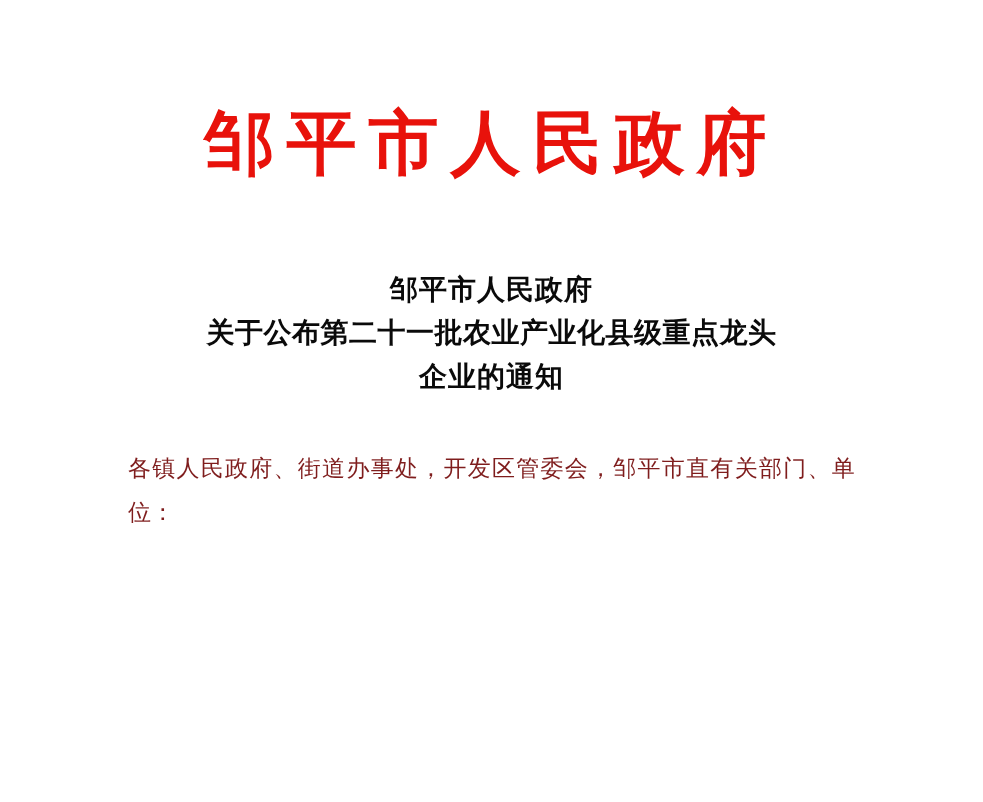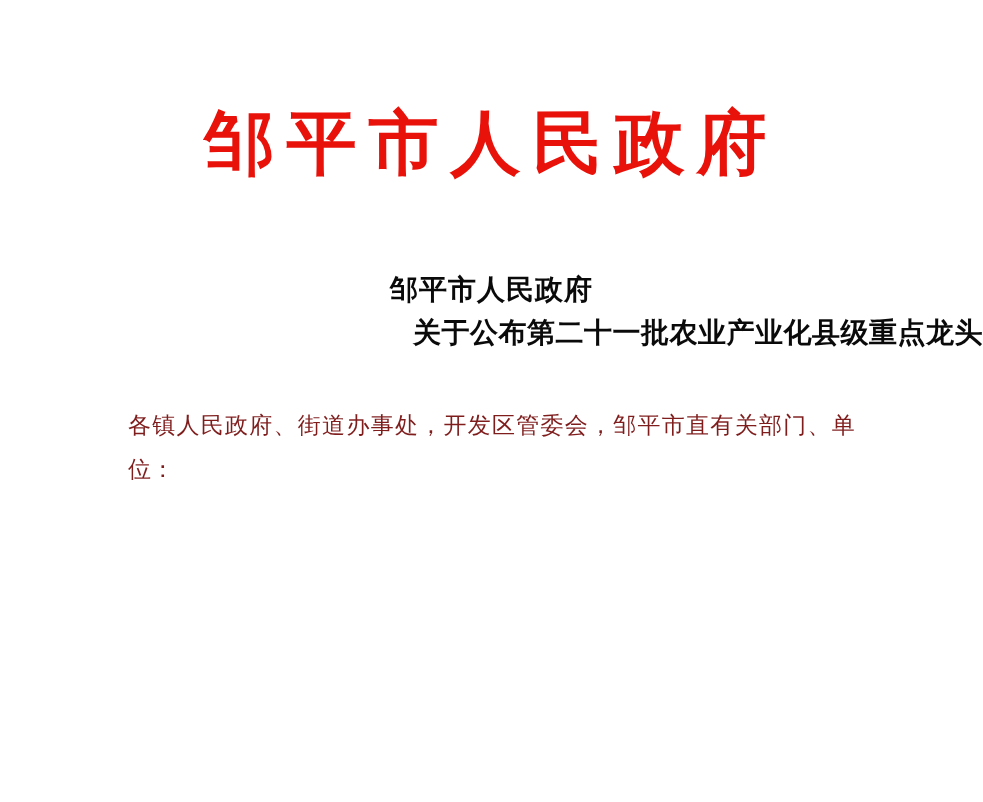--- a/index.html
+++ b/index.html
@@ -40,21 +40,20 @@
     font-size: 28px;
     line-height: 1.55;
     color: #0a0a0a;
     letter-spacing: 1px;
   }
   .doc-title .line {
     display: block;
   }
   .doc-title .line-wide {
     letter-spacing: 0.5px;
-    text-align: right;
   }
   .body-text {
     margin-top: 48px;
     padding: 0 128px;
     font-family: "DejaVu Serif", "Liberation Serif", serif;
     font-size: 23px;
     line-height: 44px;
     color: #7f1d1d;
     letter-spacing: 0.3px;
     text-align: justify;
@@ -69,19 +68,20 @@
 </head>
 <body>
 
 <div class="page">
 
   <div class="masthead">邹平市人民政府</div>
 
   <div class="doc-title">
     <span class="line">邹平市人民政府</span>
     <span class="line line-wide">关于公布第二十一批农业产业化县级重点龙头</span>
+    <span class="line">企业的通知</span>
   </div>
 
   <div class="body-text">
     <p>各镇人民政府、街道办事处，开发区管委会，邹平市直有关部门、单位：</p>
   </div>
 
 </div>
 
 </body></html>

